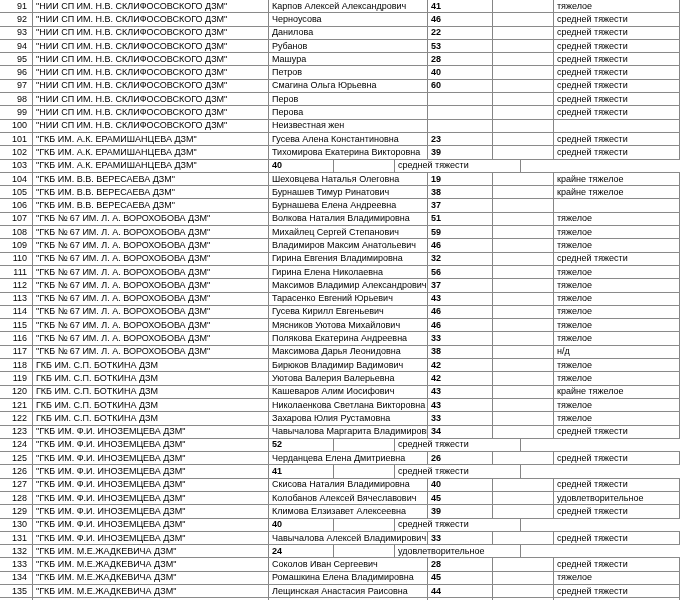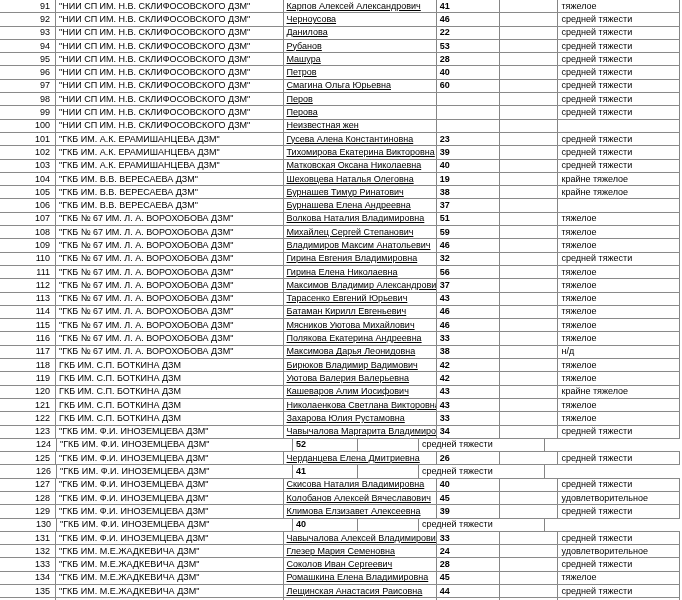--- a/index.html
+++ b/index.html
@@ -24,21 +24,20 @@
     width: 680px;
     height: 100%;
   }
   .row {
     display: flex;
     flex: 0 0 auto;
     height: 13.31px;
     box-sizing: border-box;
     border-bottom: 1px solid #8a8a8a;
     background: #ffffff;
-    padding-left: 24px;
   }
   .row.partial {
     flex: 1 1 auto;
     height: auto;
     border-bottom: none;
   }
   .cell {
     box-sizing: border-box;
     border-right: 1px solid #858585;
     padding: 0 0 0 3px;
@@ -48,21 +47,21 @@
     white-space: nowrap;
     line-height: 11px;
   }
   .c-num {
     width: 33px;
     justify-content: flex-end;
     padding: 0 5px 0 0;
     border-left: none;
   }
   .c-hospital  { width: 236px; }
-  .c-name      { width: 159px; text-decoration: underline; }
+  .c-name      { width: 159px; }
   .c-age       { width: 65px; font-weight: bold;  }
   .c-blank     { width: 61px;  }
   .c-condition { width: 126px; }
 </style>
 </head>
 <body>
 
 <div id="screen" style="background: rgb(255, 255, 255); color: rgb(0, 0, 0);">
   <div class="tbl" id="patient-table">
   <div class="row">
@@ -169,21 +168,20 @@
     <div class="cell c-hospital">"ГКБ ИМ. А.К. ЕРАМИШАНЦЕВА ДЗМ"</div>
     <div class="cell c-name">Тихомирова Екатерина Викторовна</div>
     <div class="cell c-age">39</div>
     <div class="cell c-blank"></div>
     <div class="cell c-condition">средней тяжести</div>
   </div>
 
   <div class="row">
     <div class="cell c-num">103</div>
     <div class="cell c-hospital">"ГКБ ИМ. А.К. ЕРАМИШАНЦЕВА ДЗМ"</div>
-    <div class="cell c-name">Матковская Оксана Николаевна</div>
     <div class="cell c-age">40</div>
     <div class="cell c-blank"></div>
     <div class="cell c-condition">средней тяжести</div>
   </div>
 
   <div class="row">
     <div class="cell c-num">104</div>
     <div class="cell c-hospital">"ГКБ ИМ. В.В. ВЕРЕСАЕВА ДЗМ"</div>
     <div class="cell c-name">Шеховцева Наталья Олеговна</div>
     <div class="cell c-age">19</div>
@@ -268,21 +266,21 @@
     <div class="cell c-hospital">"ГКБ № 67 ИМ. Л. А. ВОРОХОБОВА ДЗМ"</div>
     <div class="cell c-name">Тарасенко Евгений Юрьевич</div>
     <div class="cell c-age">43</div>
     <div class="cell c-blank"></div>
     <div class="cell c-condition">тяжелое</div>
   </div>
 
   <div class="row">
     <div class="cell c-num">114</div>
     <div class="cell c-hospital">"ГКБ № 67 ИМ. Л. А. ВОРОХОБОВА ДЗМ"</div>
-    <div class="cell c-name">Батаман Кирилл Евгеньевич</div>
+    <div class="cell c-name">Гусева Кирилл Евгеньевич</div>
     <div class="cell c-age">46</div>
     <div class="cell c-blank"></div>
     <div class="cell c-condition">тяжелое</div>
   </div>
 
   <div class="row">
     <div class="cell c-num">115</div>
     <div class="cell c-hospital">"ГКБ № 67 ИМ. Л. А. ВОРОХОБОВА ДЗМ"</div>
     <div class="cell c-name">Мясников Уютова Михайлович</div>
     <div class="cell c-age">46</div>
@@ -427,21 +425,20 @@
     <div class="cell c-hospital">"ГКБ ИМ. Ф.И. ИНОЗЕМЦЕВА ДЗМ"</div>
     <div class="cell c-name">Чавычалова Алексей Владимирович</div>
     <div class="cell c-age">33</div>
     <div class="cell c-blank"></div>
     <div class="cell c-condition">средней тяжести</div>
   </div>
 
   <div class="row">
     <div class="cell c-num">132</div>
     <div class="cell c-hospital">"ГКБ ИМ. М.Е.ЖАДКЕВИЧА ДЗМ"</div>
-    <div class="cell c-name">Глезер Мария Семеновна</div>
     <div class="cell c-age">24</div>
     <div class="cell c-blank"></div>
     <div class="cell c-condition">удовлетворительное</div>
   </div>
 
   <div class="row">
     <div class="cell c-num">133</div>
     <div class="cell c-hospital">"ГКБ ИМ. М.Е.ЖАДКЕВИЧА ДЗМ"</div>
     <div class="cell c-name">Соколов Иван Сергеевич</div>
     <div class="cell c-age">28</div>

